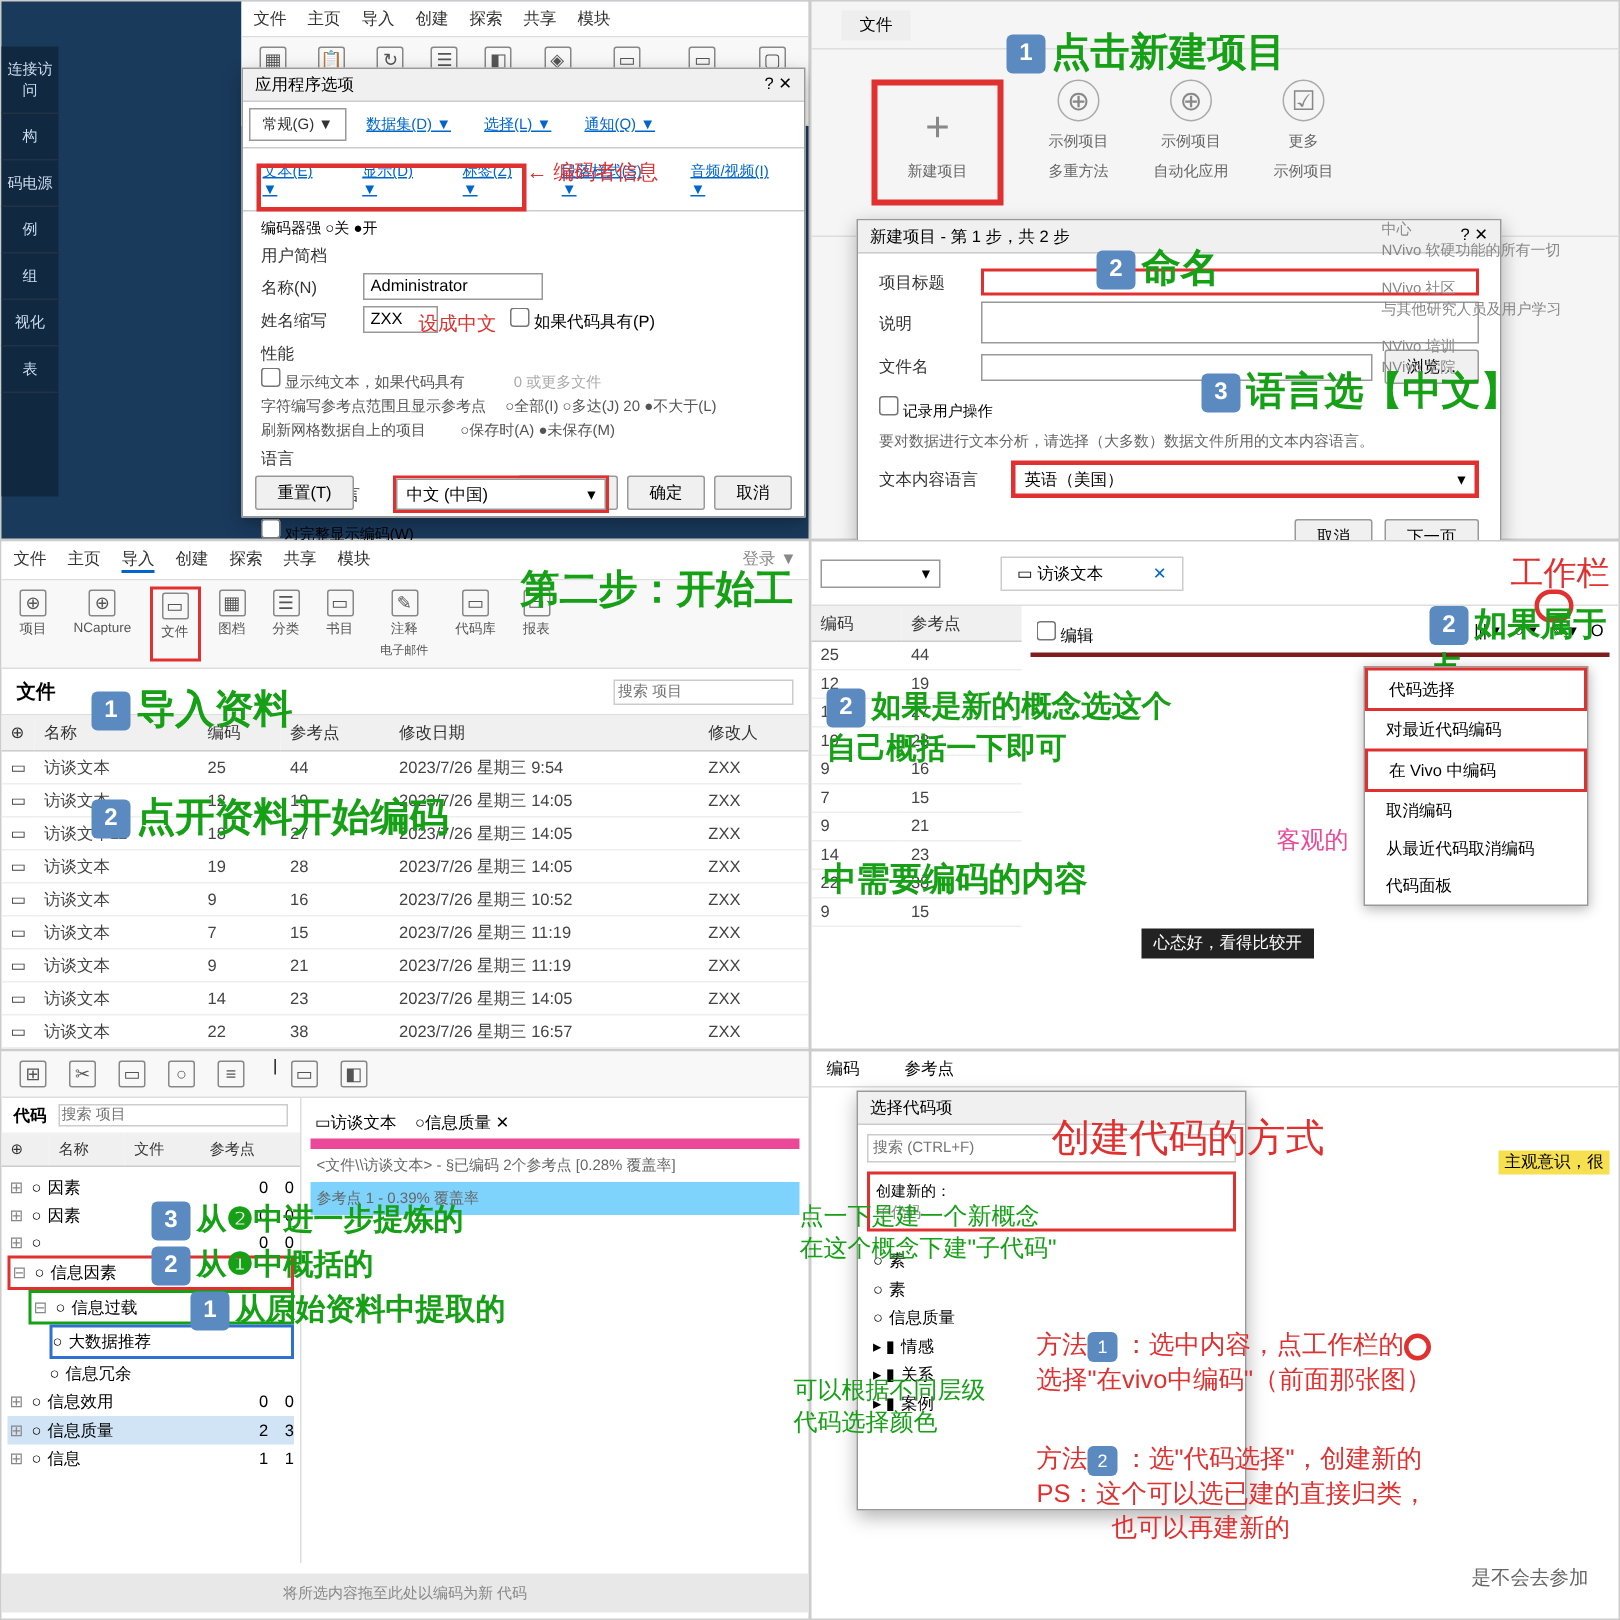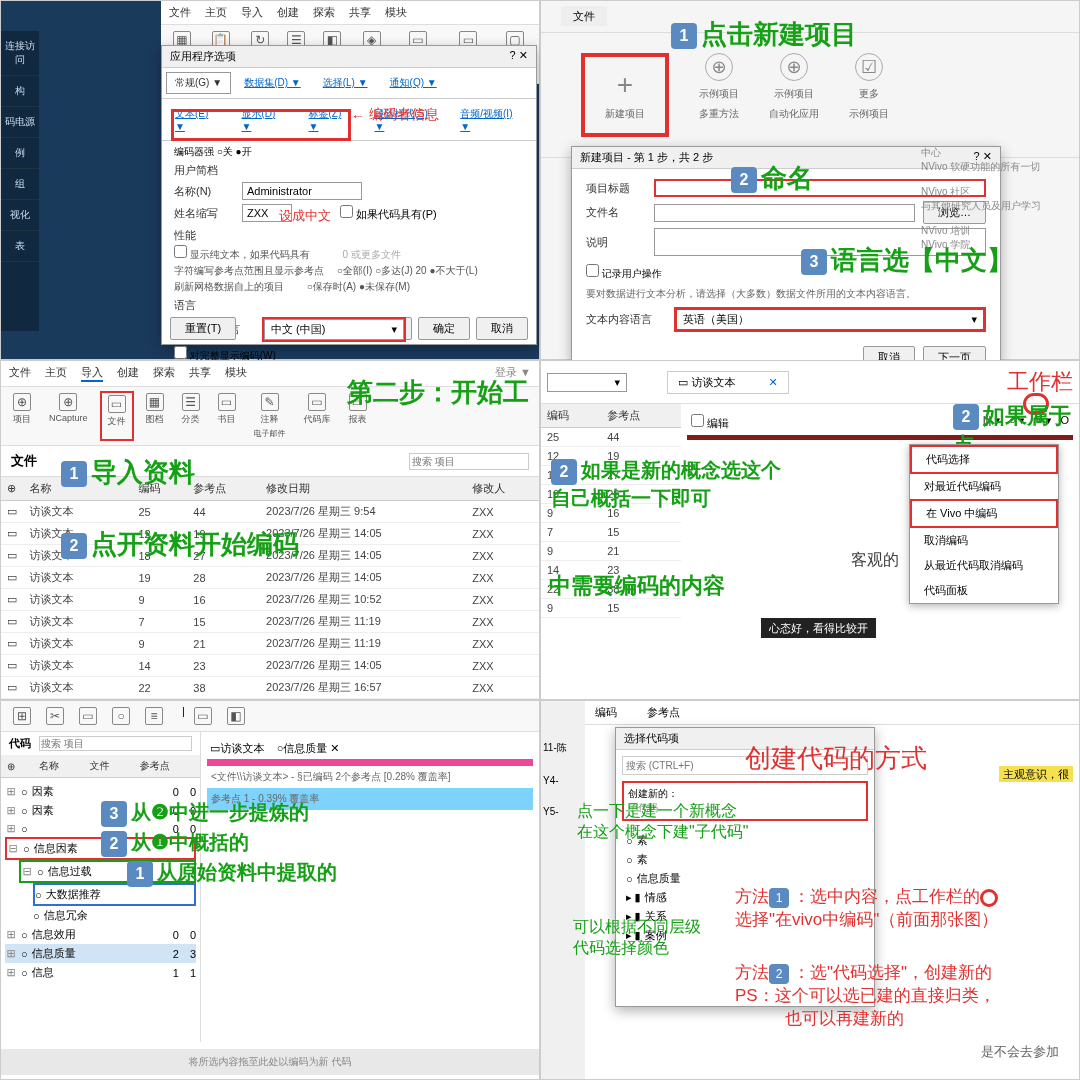--- a/index.html
+++ b/index.html
@@ -213,27 +213,27 @@
     <div class="dlg-title">
         <span>新建项目 - 第 1 步，共 2 步</span>
         <span>? ✕</span>
       </div>
     <div style="padding:8px 14px">
       <div class="form-row">
           <label>项目标题</label>
           <input type="text" style="flex: 1 1 0%; border: 2px solid rgb(224, 48, 48);">
         </div>
       <div class="form-row">
+          <label>说明</label>
+          <input type="text" style="flex: 1 1 0%; height: 28px;">
+        </div>
+      <div class="form-row">
           <label>文件名</label>
           <input type="text" style="flex: 1 1 0%;">
           <button class="btn">浏览…</button>
-        </div>
-      <div class="form-row">
-          <label>说明</label>
-          <input type="text" style="flex: 1 1 0%; height: 28px;">
         </div>
       <div style="font-size:10px;margin:6px 0"><input type="checkbox" style=""> <span>记录用户操作</span></div>
       <div style="font-size:10px;color:#666;margin:4px 0">要对数据进行文本分析，请选择（大多数）数据文件所用的文本内容语言。</div>
       <div class="form-row">
           <label style="width:80px">文本内容语言</label>
         <div class="dropdown" style="flex:1;border:3px solid #e03030">
             <span>英语（美国）</span>
             <span>▾</span>
           </div>
       </div>
@@ -462,33 +462,33 @@
               <td>38</td>
             </tr>
             <tr>
               <td>9</td>
               <td>15</td>
             </tr>
           </tbody>
       </table>
     </div>
     <div style="flex:1;padding:6px;position:relative">
-      <div style="display:flex;gap:0;font-size:11px;padding:4px;border-bottom:5px solid #7f1d1d">
+      <div style="display:flex;gap:0;font-size:11px;padding:4px;border-bottom:3px solid #7f1d1d">
         <span><input type="checkbox" style=""> <span>编辑</span></span>
         <span style="margin-left:auto">||| ▾ &nbsp; ○ ▾ &nbsp; ✎ ▾ &nbsp; O</span>
       </div>
       <div class="ctx-menu" style="right:20px;top:40px;width:150px">
         <div class="ctx-item" style="border:2px solid #e03030">代码选择</div>
         <div class="ctx-item">对最近代码编码</div>
         <div class="ctx-item" style="border:2px solid #e03030">在 Vivo 中编码</div>
         <div class="ctx-item">取消编码</div>
         <div class="ctx-item">从最近代码取消编码</div>
         <div class="ctx-item">代码面板</div>
       </div>
-      <div style="position:absolute;right:180px;top:146px;color:#404040;font-size:16px">客观的</div>
+      <div style="position:absolute;right:180px;top:146px;color:#ec4899;font-size:16px">客观的</div>
     </div>
   </div>
   <div class="overlay-text" style="right:8px;top:40px;font-size:22px;"><span class="num-badge">2</span><span>如果属于</span><br><span>点</span></div>
   <div class="overlay-text" style="left:10px;top:96px;font-size:20px;white-space:pre-line"><span class="num-badge">2</span><span>如果是新的概念选这个
 自己概括一下即可</span></div>
   <div class="overlay-text" style="left:8px;top:210px;font-size:22px">中需要编码的内容</div>
   <div style="position:absolute;left:220px;top:260px"><span class="highlight-dark">心态好，看得比较开</span></div>
   <div class="red-box" style="right:30px;top:32px;width:26px;height:22px;border-radius:14px"></div>
 </div>
 
@@ -553,25 +553,20 @@
     </div>
   </div>
   <div style="position:absolute;bottom:4px;left:0;right:0;text-align:center;background:#e8e8e8;padding:6px;font-size:10px;color:#888">将所选内容拖至此处以编码为新 代码</div>
   <div class="overlay-text" style="left:100px;top:98px;font-size:20px"><span class="num-badge">3</span><span>从❷中进一步提炼的</span></div>
   <div class="overlay-text" style="left:100px;top:128px;font-size:20px"><span class="num-badge">2</span><span>从❶中概括的</span></div>
   <div class="overlay-text" style="left:126px;top:158px;font-size:20px"><span class="num-badge">1</span><span>从原始资料中提取的</span></div>
 </div>
 
 <div class="panel p6">
   <div style="display:flex;height:100%">
-    <div style="width:44px;background:#f0f0f0;font-size:10px;padding:40px 2px">
-      <div>11-陈</div>
-      <div style="margin-top:20px">Y4-</div>
-      <div style="margin-top:20px">Y5-</div>
-    </div>
     <div style="flex:1;position:relative">
       <div style="display:flex;font-size:11px;padding:4px 10px;border-bottom:1px solid #ddd">
           <span>编码</span>
           <span style="margin-left:30px">参考点</span>
         </div>
       <div class="dialog" style="left:30px;top:26px;width:260px;height:280px">
         <div class="dlg-title">
             <span>选择代码项</span>
           </div>
         <div style="padding:6px">

